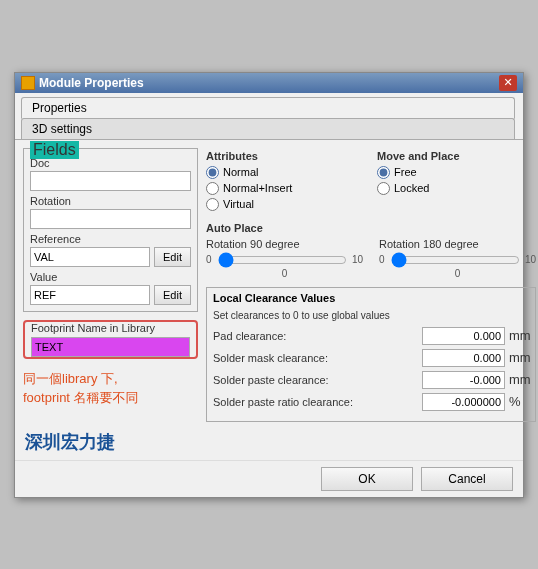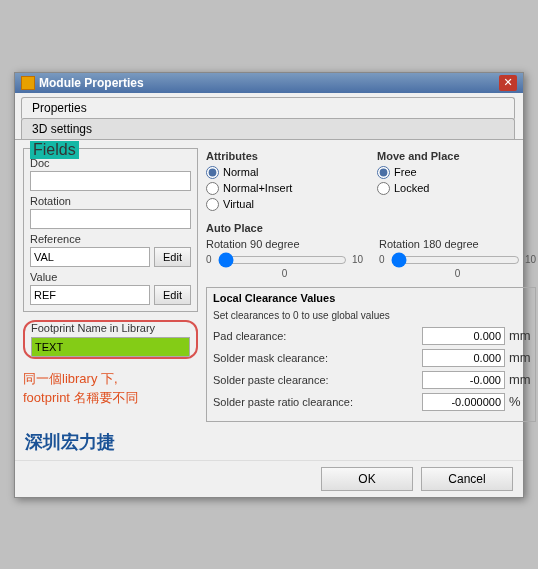--- a/index.html
+++ b/index.html
@@ -130,34 +130,34 @@
     .edit-btn {
       padding: 1px 8px;
       height: 20px;
       border: 1px solid #aaa;
       background: linear-gradient(to bottom, #f8f8f8, #e0e0e0);
       cursor: pointer;
       font-size: 11px;
     }
     .footprint-box {
       border: 2px solid #d9534f;
-      border-radius: 12px;
+      border-radius: 4px;
       padding: 0 6px;
       margin-top: 6px;
     }
     .footprint-label {
       font-size: 11px;
       color: #333;
       margin-bottom: 3px;
     }
     .footprint-value {
       width: 100%;
       height: 20px;
       border: 1px solid #aaa;
-      background: #84cc16;
+      background: #d946ef;
       padding: 1px 3px;
       font-size: 11px;
     }
     .annotation-text {
       margin-top: 10px;
       color: #e05020;
       font-size: 13px;
       line-height: 1.5;
     }
     

